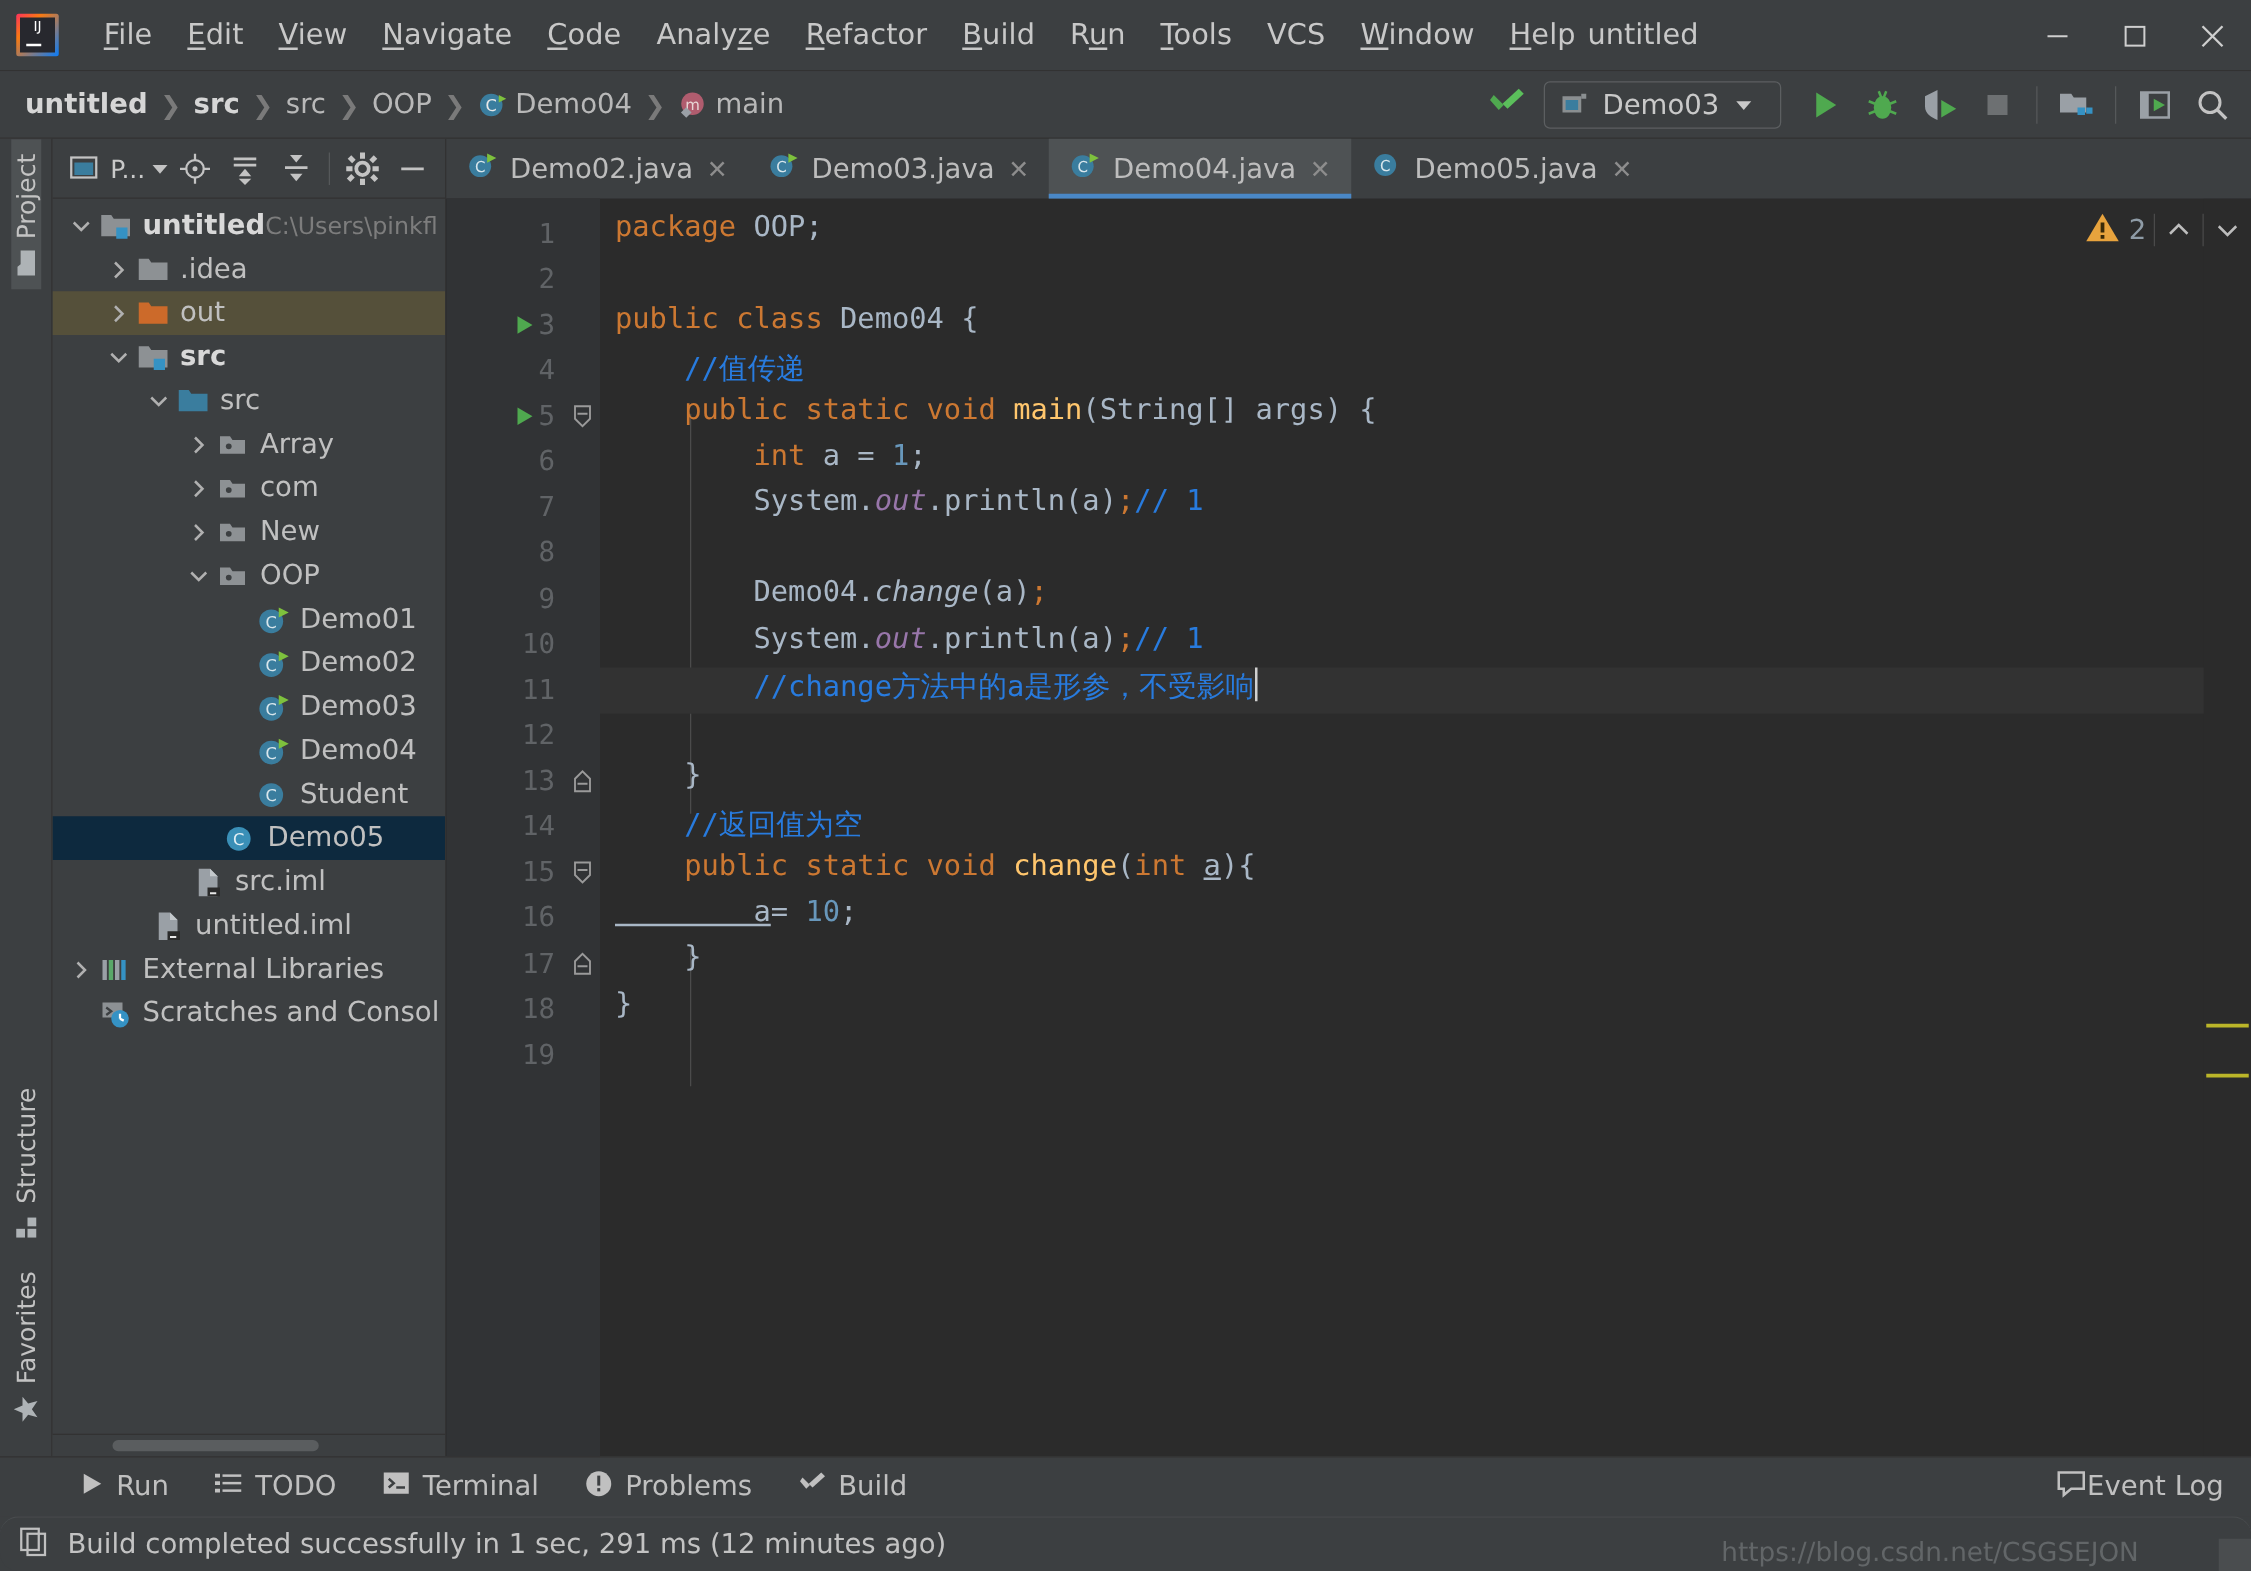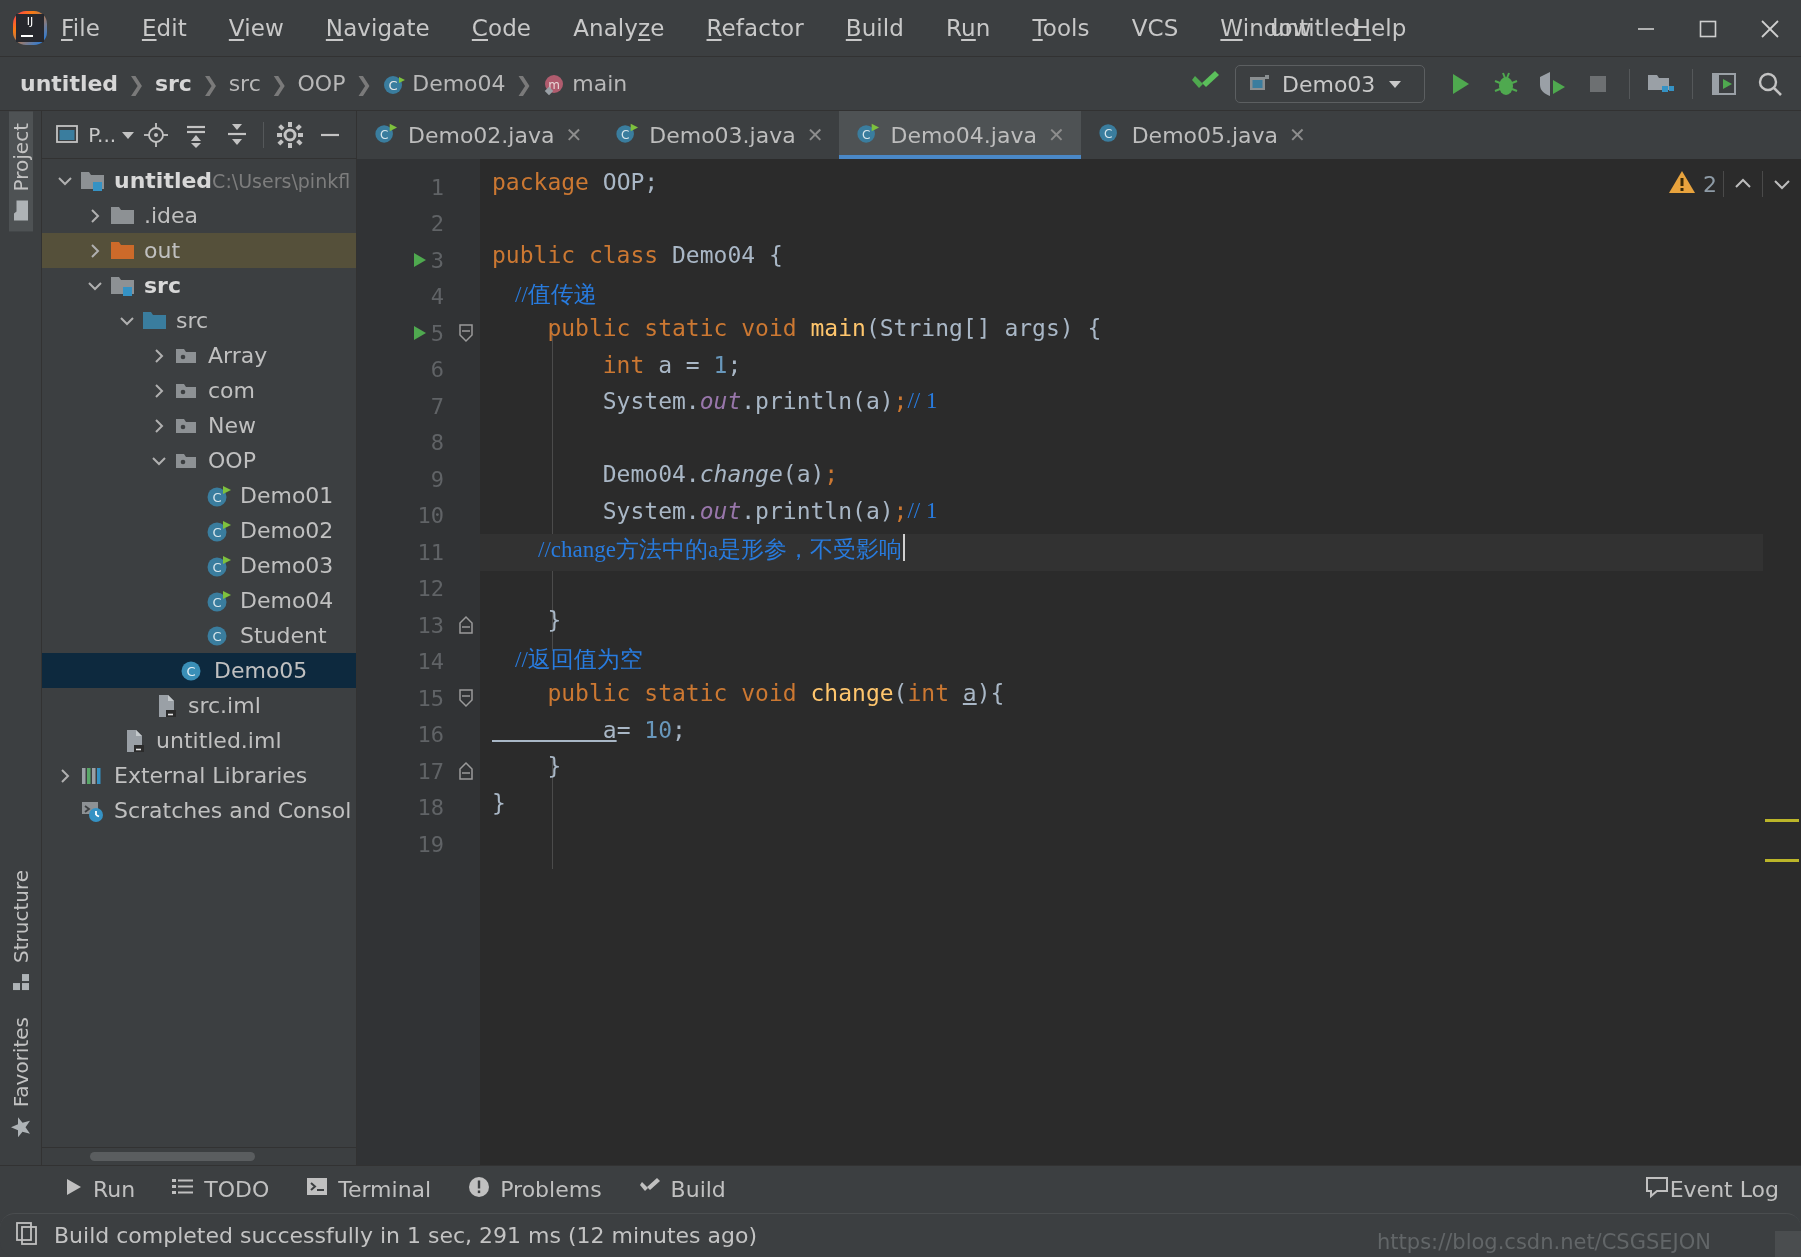--- a/index.html
+++ b/index.html
@@ -11,36 +11,36 @@
     color: #bbbbbb;
   }
   .ide { width: 1801px; height: 1257px; display: flex; flex-direction: column; background: #3c3f41; }
 
   
   .titlebar {
     height: 57px; background: #3c3f41; display: flex; align-items: center;
     border-bottom: 1px solid #323232; flex: 0 0 57px; position: relative;
   }
   .ij-logo {
-    width: 34px; height: 34px; margin-left: 13px; 
+    width: 34px; height: 34px; margin-left: 13px; margin-right: 22px;
     background: linear-gradient(135deg,#fe315d 0%,#f97a12 30%,#087cfa 100%);
-    padding: 3px; border-radius: 13px; flex: 0 0 auto;
+    padding: 3px; border-radius: 2px; flex: 0 0 auto;
   }
   .ij-logo-inner {
     width: 100%; height: 100%; background: #27282e; color: #fff;
     font-size: 11px; font-family: "DejaVu Sans", sans-serif;
     display: flex; align-items: flex-start; justify-content: center;
     position: relative; line-height: 1;
   }
   .ij-logo-inner span { font-size: 11px; letter-spacing: 0px; padding-top: 2px; }
   .ij-logo-inner::after {
     content: ""; position: absolute; bottom: 5px; left: 5px;
     width: 12px; height: 2px; background: #fff;
   }
-  .menu { display: flex; align-items: flex-start; gap: 14px; }
+  .menu { display: flex; align-items: flex-start; gap: 0px; }
   .menu-item {
     font-size: 23px; color: #c8c8c8; padding: 4px 14px; cursor: default;
     white-space: nowrap; letter-spacing: 0.1px;
   }
   .menu-item u { text-decoration: underline; text-underline-offset: 3px; }
   .win-title {
     position: absolute; left: 1270px; top: 50%; transform: translateY(-50%);
     font-size: 23px; color: #c8c8c8; white-space: nowrap;
   }
   .win-btns { position: absolute; right: 0; top: 0; height: 57px; display: flex; align-items: center; }
@@ -164,21 +164,21 @@
     height: 36.5px; display: flex; align-items: flex-start; white-space: pre; padding-left: 12px;
     position: relative;
   }
   .cline.caret { background: #323232; }
   .indent-guide {
     position: absolute; top: 0; bottom: 0; width: 1px; background: #4b4b4b;
   }
   .kw { color: #cc7832; }
   .cls { color: #a9b7c6; }
   .num2 { color: #6897bb; }
-  .cmt-blue { color: #287bde; font-family: Liberation Serif, serif; }
+  .cmt-blue { color: #287bde; }
   .fld { color: #9876aa; font-style: italic; }
   .mth { color: #ffc66d; }
   .plain { color: #a9b7c6; }
   .ital { font-style: italic; }
   .underl { text-decoration: underline; text-decoration-color: #a9b7c6; }
   .caretbar {
     display: inline-block; width: 2px; height: 27px; background: #d0d0d0;
     vertical-align: middle; margin-left: 1px;
   }
 

